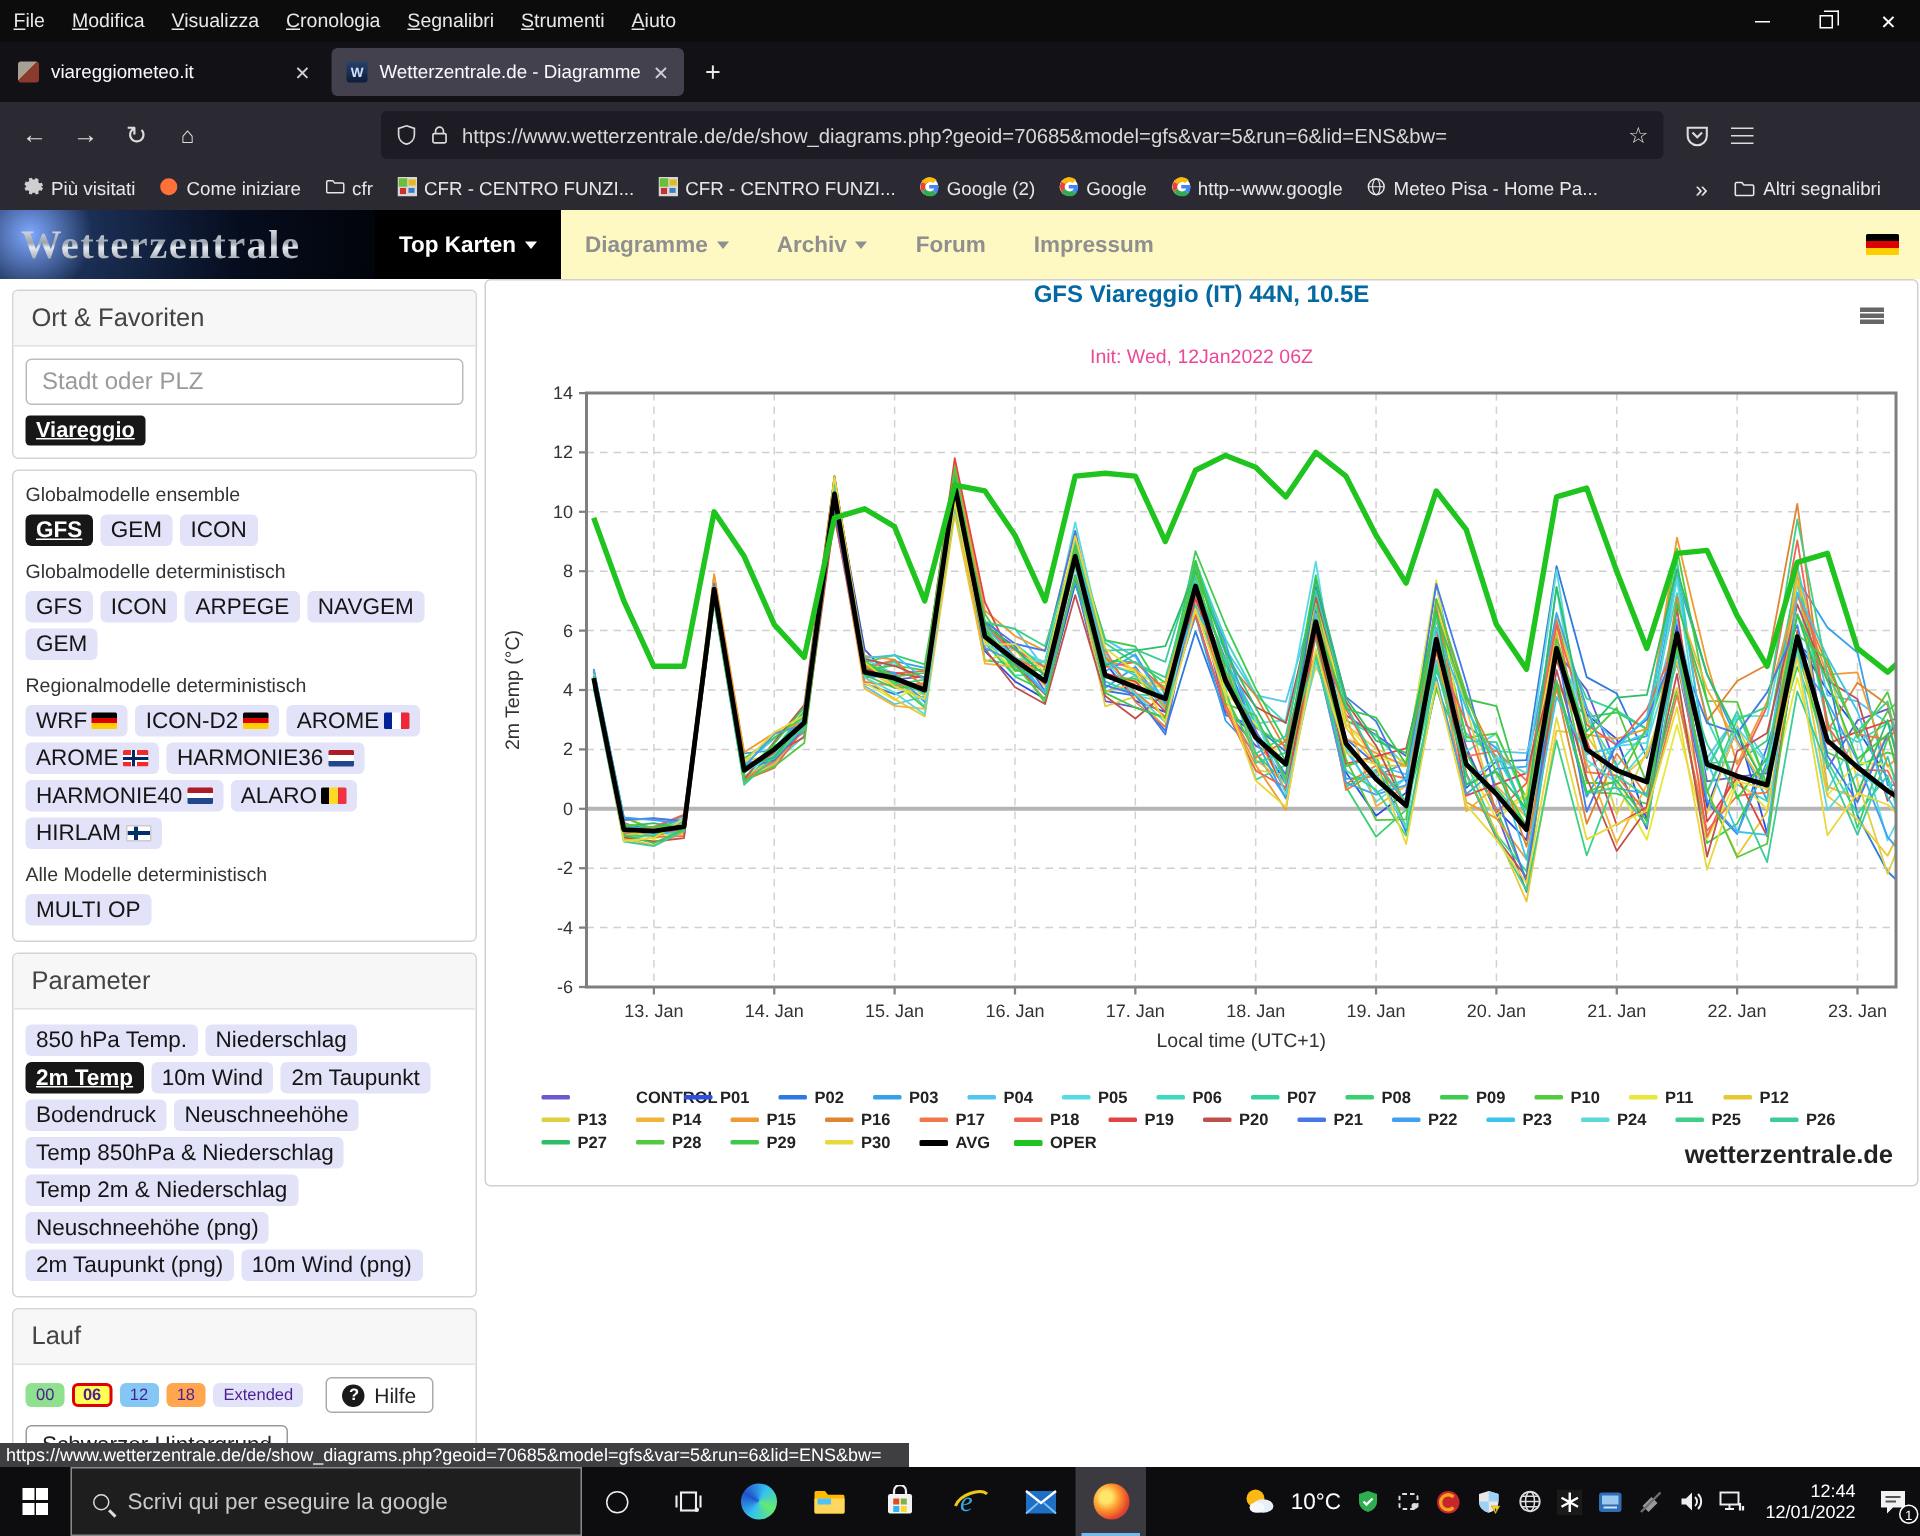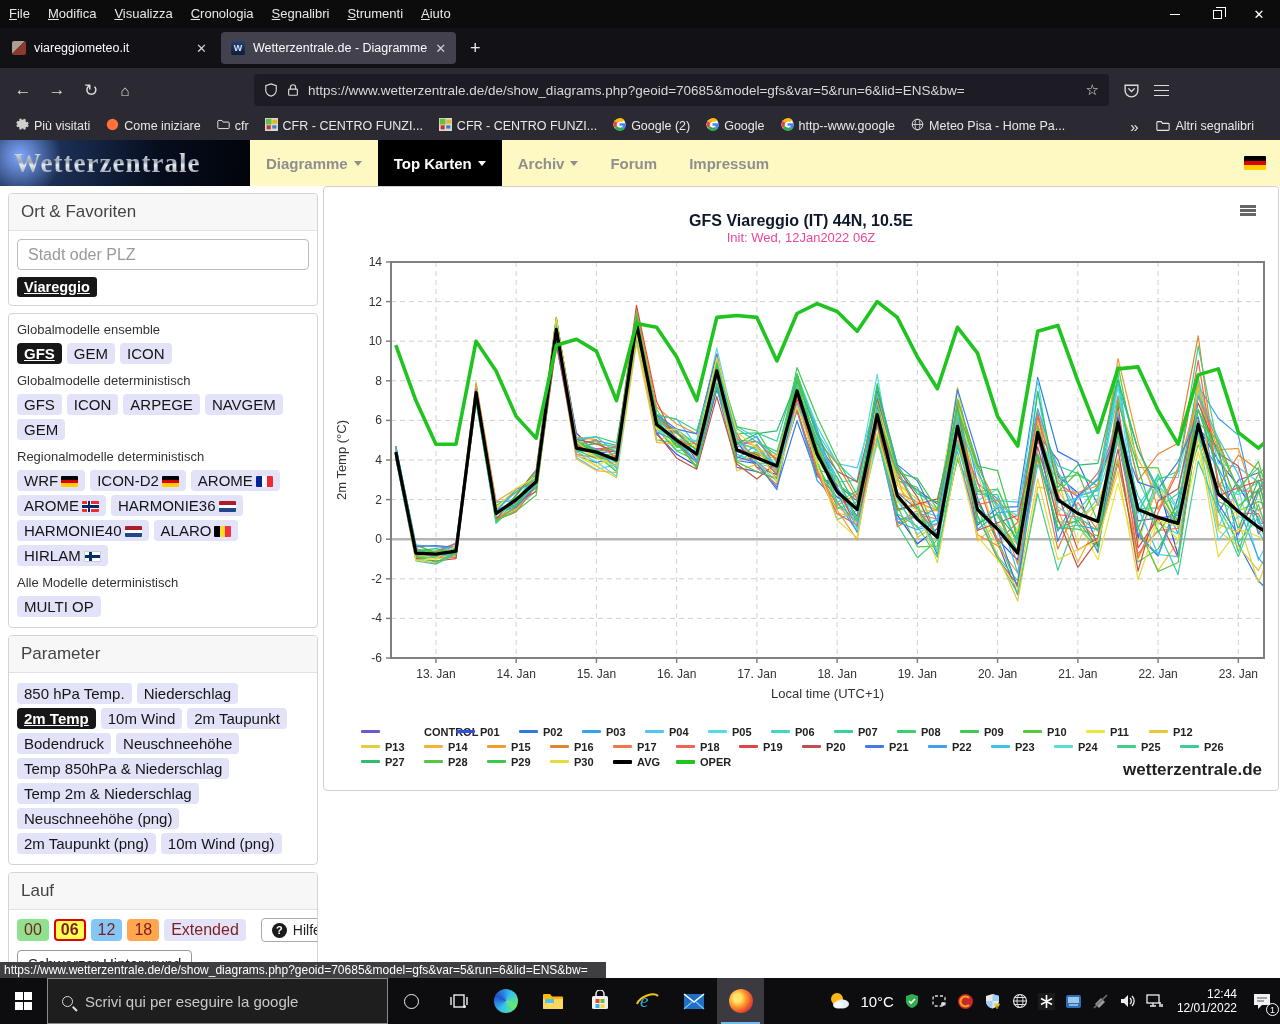--- a/index.html
+++ b/index.html
@@ -69,29 +69,29 @@
   .card-header { background:#f7f7f7; border-bottom:1px solid #e2e2e2; padding:8px 12px; font-size:17px; color:#444; }
   .card-body { padding:8px; }
   #stadt-input { width:100%; height:31px; border:1px solid #bbb; border-radius:4px; padding:0 10px; font-size:16px; color:#555; font-family:inherit; }
   #stadt-input::placeholder { color:#9a9a9a; }
   .chip-active { display:inline-block; background:#171717; color:#fff; font-weight:bold; font-size:14.5px; padding:2px 7px; border-radius:3px; margin-top:7px; text-decoration:underline; }
   .group-label { font-size:13px; color:#333; margin:7px 0 4px; }
   .group-label:first-child { margin-top:0; }
   .btn-row { display:flex; flex-wrap:wrap; }
   .mbtn { background:#e2e2f9; color:#151515; font-size:15px; padding:2px 7px; border-radius:4px; margin:2px 5px 2px 0; white-space:nowrap; }
   .mbtn.on { background:#171717; color:#fff; font-weight:bold; text-decoration:underline; }
-  .runchip { font-size:16px; padding:2px 7px; border-radius:4px; margin-right:5px; color:#7f1d1d; }
+  .runchip { font-size:11px; padding:2px 7px; border-radius:4px; margin-right:5px; color:#4c1d95; }
   .runchip.sel { border:2px solid #e00000; font-weight:bold; padding:0 5px; }
   #hilfe-btn { display:inline-flex; align-items:center; gap:6px; border:1px solid #aaa; border-radius:4px; background:#fff; padding:3px 10px; font-size:14px; color:#222; margin-left:10px; }
   .qmark { width:15px; height:15px; border-radius:50%; background:#1a1a1a; color:#fff; font-size:11px; font-weight:bold; display:inline-flex; align-items:center; justify-content:center; }
   #bw-btn { display:inline-block; border:1px solid #999; border-radius:4px; background:#fff; padding:4px 10px; font-size:15px; color:#222; margin-top:8px; }
 
   
   #chartcard { position:absolute; left:323px; top:186px; width:956px; height:605px; background:#fff; border:1px solid #d0d0d0; border-radius:4px; }
-  #chart-title { position:absolute; top:25px; width:100%; text-align:center; font-size:16px; font-weight:600; color:#0f172a; }
+  #chart-title { position:absolute; top:1px; width:100%; text-align:center; font-size:16px; font-weight:600; color:#0369a1; }
   #chart-subtitle { position:absolute; top:43px; width:100%; text-align:center; font-size:13px; color:#ec4899; }
   #chart-menu { position:absolute; right:22px; top:18px; width:16px; height:12px; }
   #chart-menu .bar { height:2.6px; background:#666; margin-bottom:1.6px; }
   #plot { position:absolute; left:0; top:0; }
   #legend { position:absolute; left:37px; top:537px; width:912px; display:flex; flex-wrap:wrap; }
   .lg-item { display:flex; align-items:center; gap:5px; width:63px; height:15px; font-size:11px; font-weight:bold; color:#222; }
   .lg-item.wide { width:95px;gap:44px; }
   .lg-swatch { width:19px; height:3px; border-radius:1px; flex:0 0 auto; }
   .lg-swatch.thick { height:4px; }
   #watermark { position:absolute; right:16px; bottom:10px; font-size:17px; font-weight:bold; color:#222; }
@@ -270,26 +270,26 @@
       <span>Altri segnalibri</span>
     </span>
   </div>
 </div>
 
 <div class="band" id="siteheader">
   <div id="brandbox">
     <span id="brand">Wetterzentrale</span>
   </div>
   <div id="site-nav" style="display:flex; align-items:stretch;">
+      <div class="sn-item active">
+        <span>Top Karten</span>
+        <span class="caret"></span>
+      </div>
       <div class="sn-item">
         <span>Diagramme</span>
-        <span class="caret"></span>
-      </div>
-      <div class="sn-item active">
-        <span>Top Karten</span>
         <span class="caret"></span>
       </div>
       <div class="sn-item">
         <span>Archiv</span>
         <span class="caret"></span>
       </div>
       <div class="sn-item">
         <span>Forum</span>
       </div>
       <div class="sn-item">

